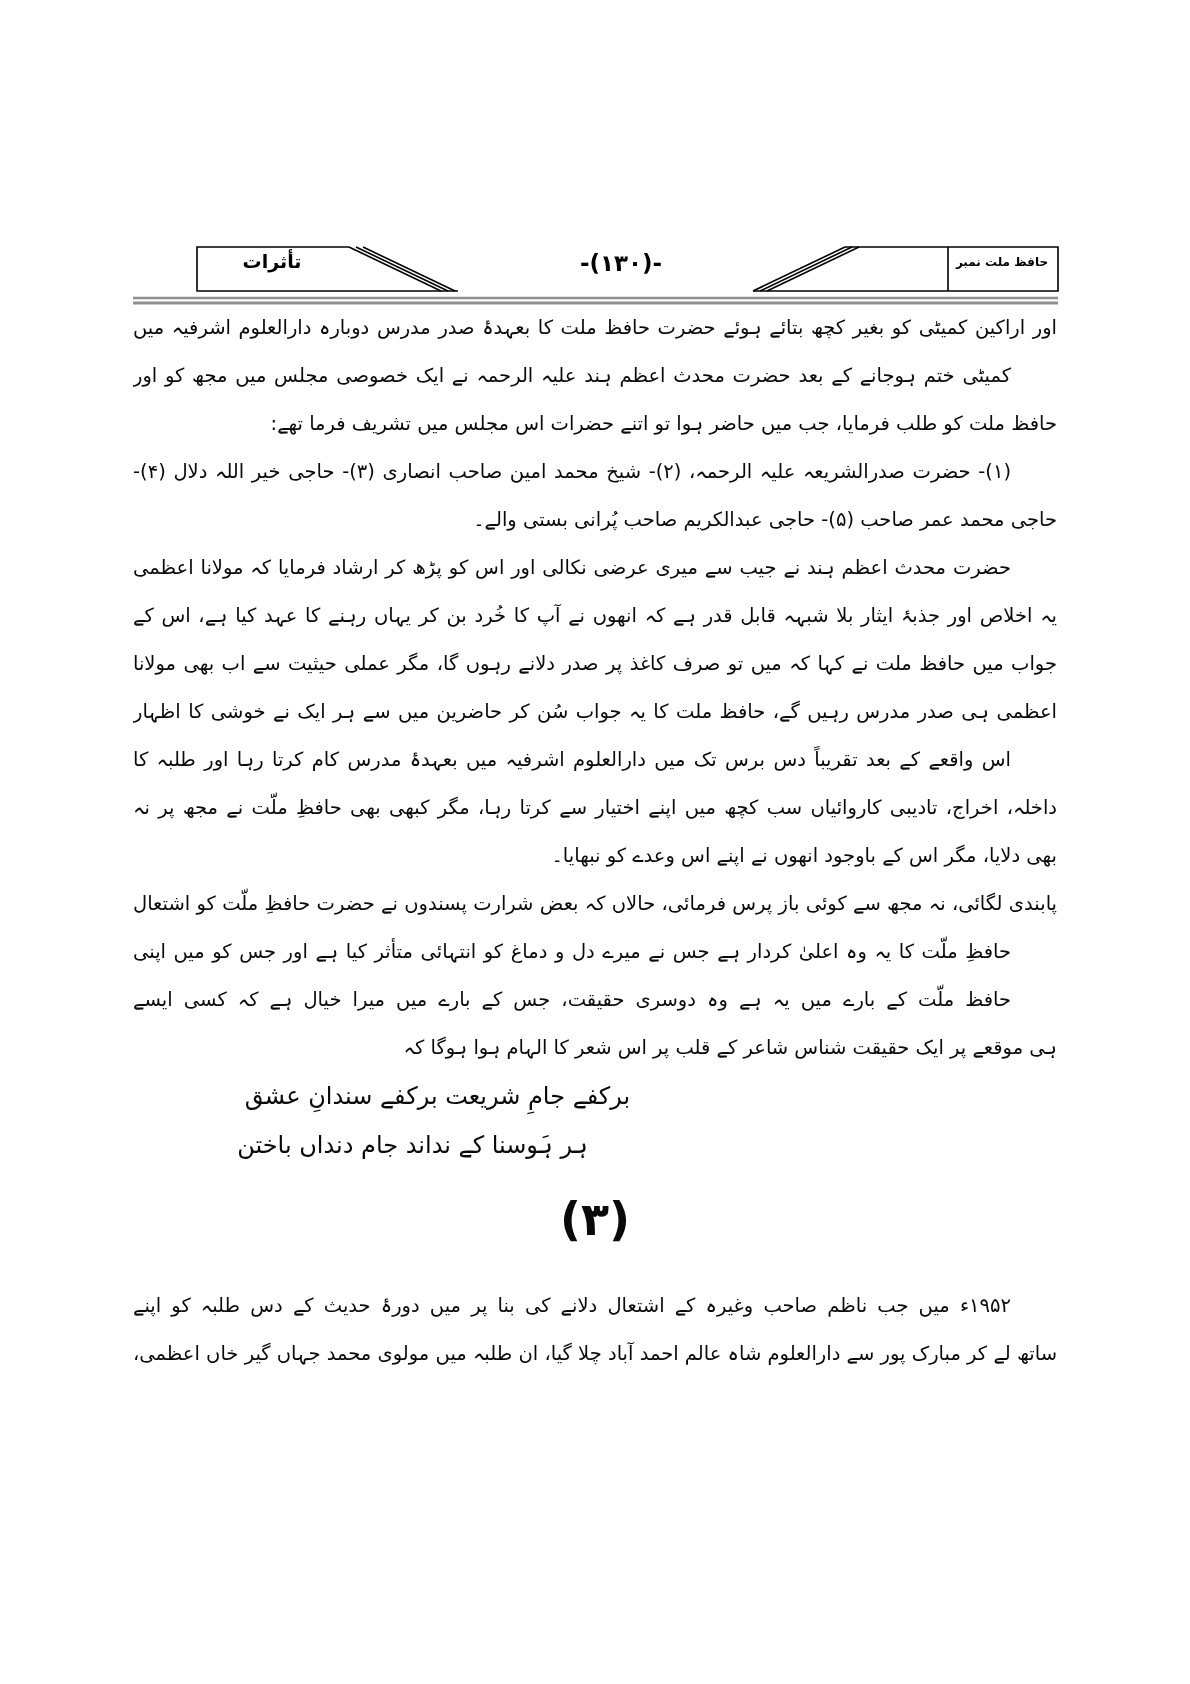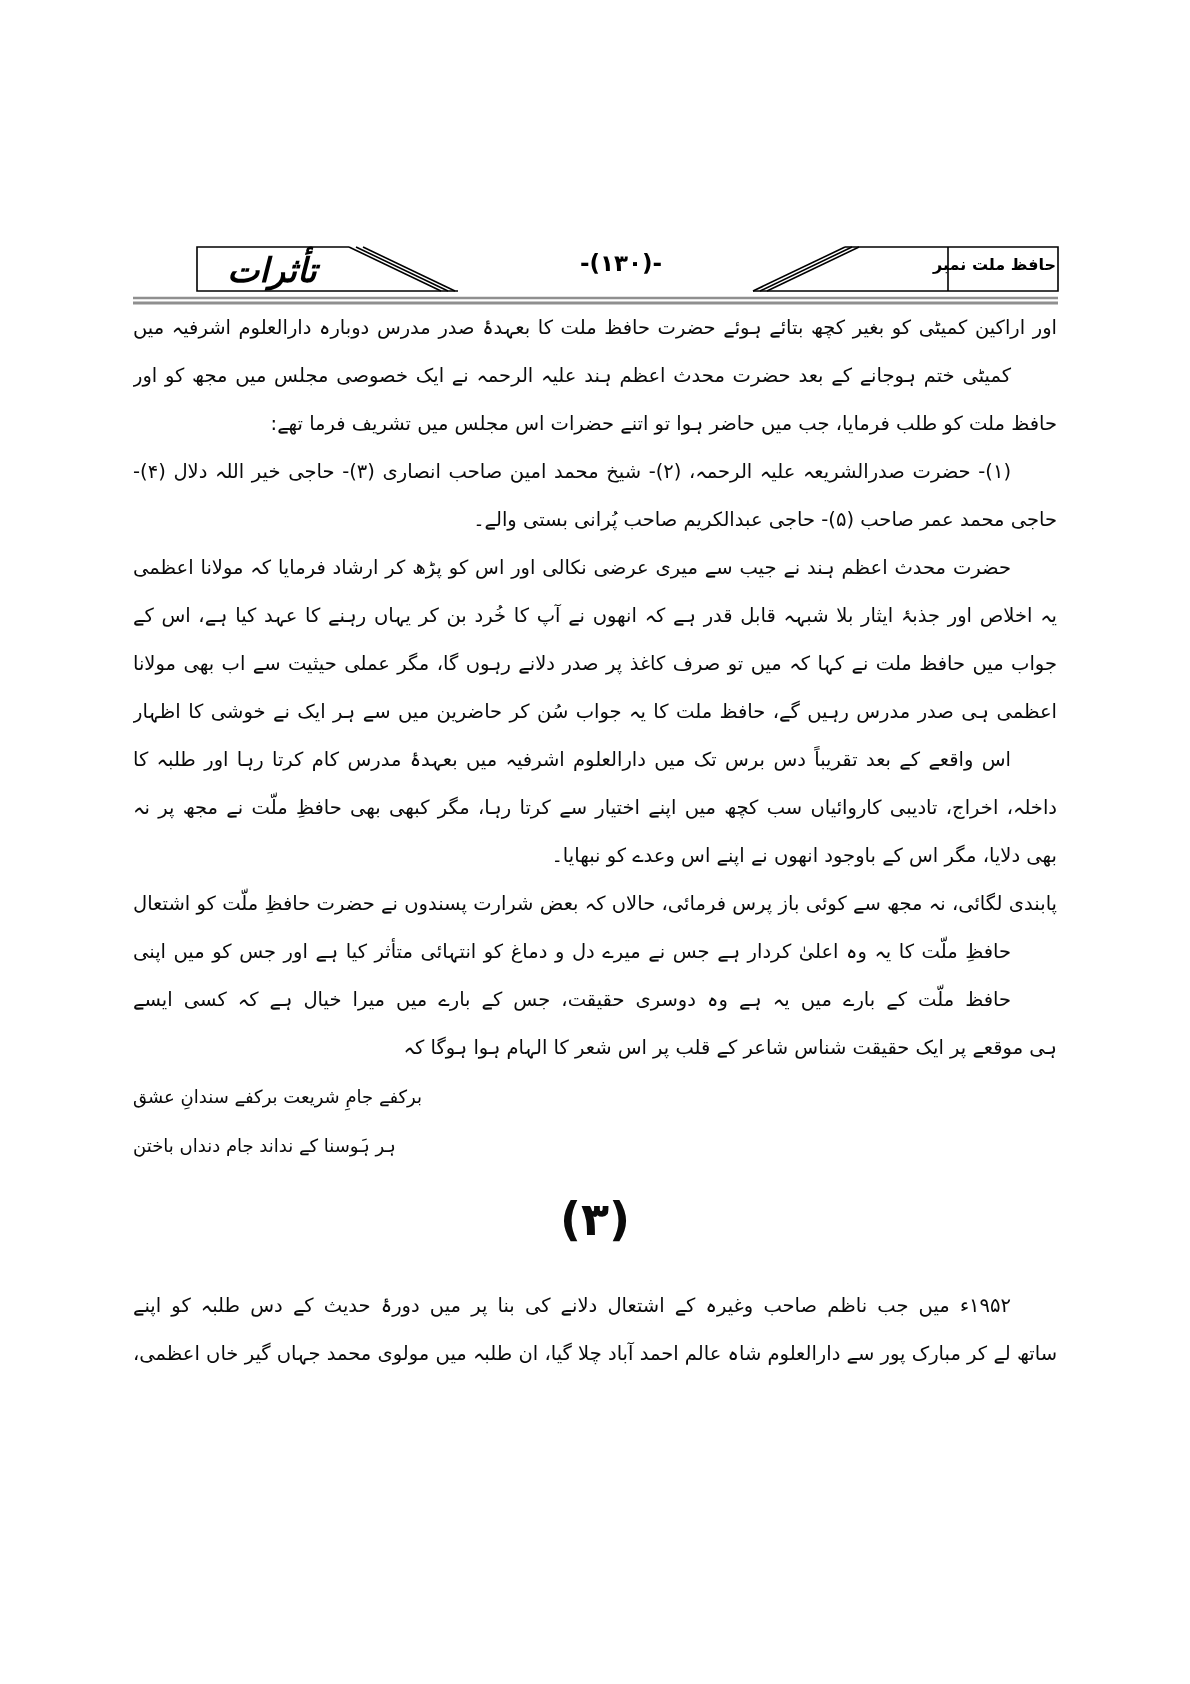--- a/index.html
+++ b/index.html
@@ -14,23 +14,23 @@
   }
   .header-ornament { position:absolute; top:0; left:0; }
   .hdr-label {
     position: absolute;
     direction: rtl;
     text-align: center;
     color: #000;
     white-space: nowrap;
     overflow: visible;
   }
-  .hdr-left   { left:199px;  top:250px; width:146px; font-size:34px; font-weight:bold;font-style:italic; }
+  .hdr-left   { left:199px;  top:250px; width:146px; font-size:19px; font-weight:bold; }
   .hdr-center { left:516px;  top:250px; width:210px; font-size:23px; font-weight:bold; }
-  .hdr-right  { left:948px;  top:255px; width:108px; font-size:16px; font-weight:bold; }
+  .hdr-right  { left:948px;  top:255px; width:108px; font-size:12px; font-weight:bold; }
 
   .body {
     position: absolute;
     left: 133px; top: 304px;
     width: 924px;
     direction: rtl;
     font-size: 19.5px;
     line-height: 48px;
     color: #0a0a0a;
   }
@@ -40,22 +40,22 @@
     text-align-last: justify;
     height: 48px;
     overflow: hidden;
   }
   .para.indent .line.first { padding-right: 46px; }
   .line.endline { text-align-last: start; }
 
   .verses { margin:0; }
   .verse {
     direction: rtl;
-    text-align: left;
-    font-size: 18px;
+    text-align: center;
+    font-size: 24px;
     font-weight: 500;
     line-height: 49px;
     height: 49px;
     white-space: nowrap;
   }
 
   .section-marker {
     direction: rtl;
     text-align: center;
     font-size: 46px;

